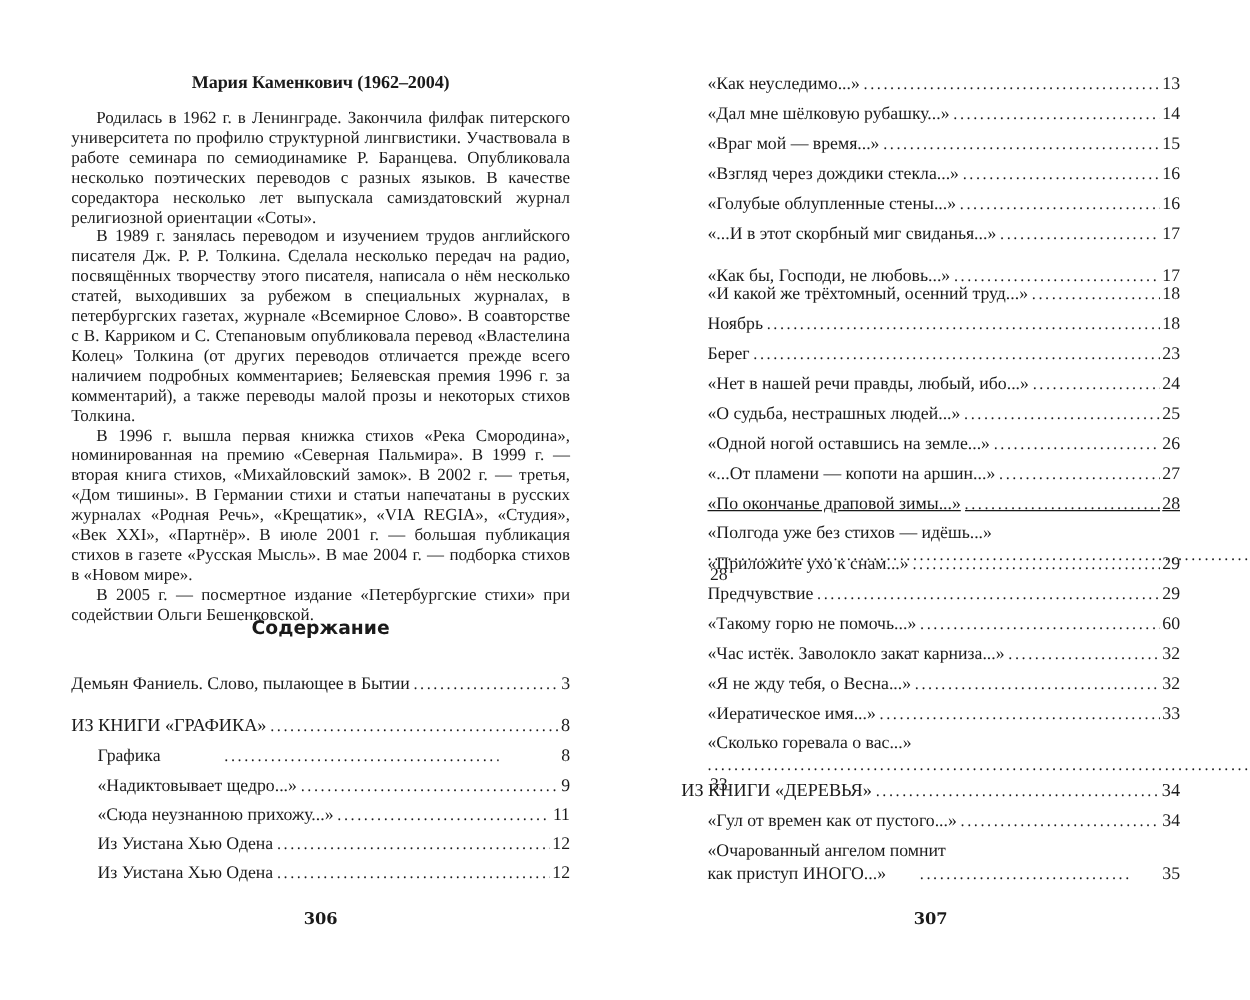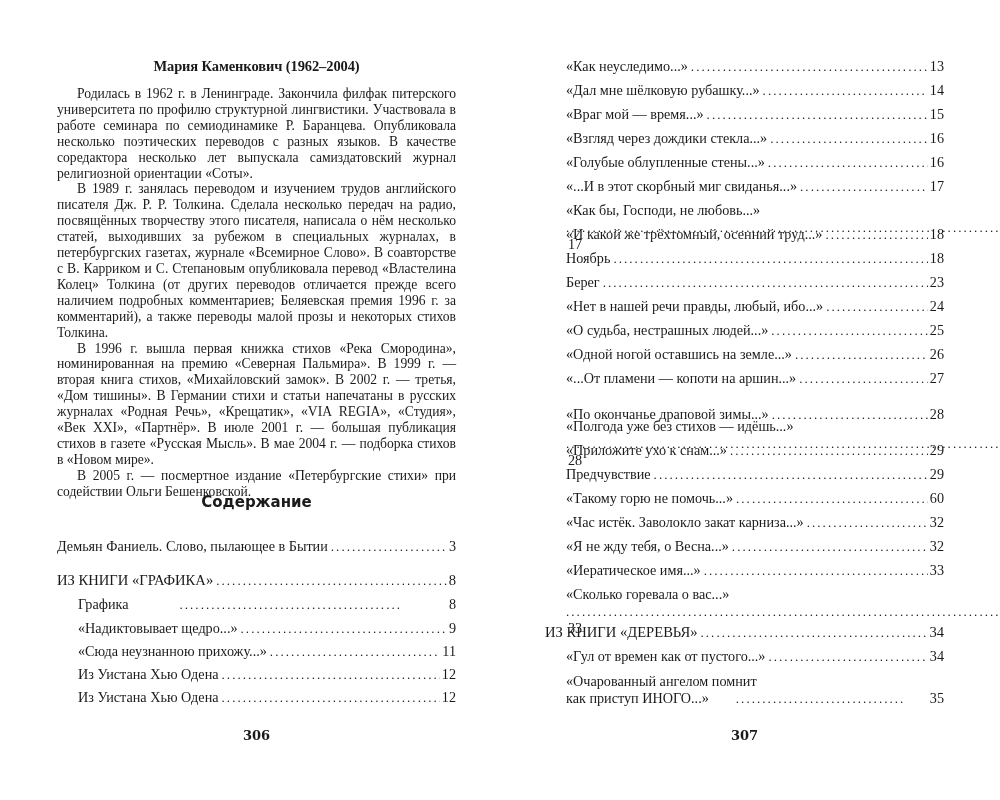--- a/index.html
+++ b/index.html
@@ -202,21 +202,21 @@
     <div class="toc-entry indent" style="top:154px;">
       <span class="label">«Голубые облупленные стены...»</span>
       <span class="leader"></span>
       <span class="page-num">16</span>
     </div>
     <div class="toc-entry indent" style="top:178px;">
       <span class="label">«...И в этот скорбный миг свиданья...»</span>
       <span class="leader"></span>
       <span class="page-num">17</span>
     </div>
-    <div class="toc-entry indent" style="top:202px;flex-direction:column;">
+    <div class="toc-entry indent" style="top:212px;">
       <span class="label">«Как бы, Господи, не любовь...»</span>
       <span class="leader"></span>
       <span class="page-num">17</span>
     </div>
     <div class="toc-entry indent" style="top:226px;">
       <span class="label">«И какой же трёхтомный, осенний труд...»</span>
       <span class="leader"></span>
       <span class="page-num">18</span>
     </div>
     <div class="toc-entry indent" style="top:250px;">
@@ -242,21 +242,21 @@
     <div class="toc-entry indent" style="top:346px;">
       <span class="label">«Одной ногой оставшись на земле...»</span>
       <span class="leader"></span>
       <span class="page-num">26</span>
     </div>
     <div class="toc-entry indent" style="top:370px;">
       <span class="label">«...От пламени — копоти на аршин...»</span>
       <span class="leader"></span>
       <span class="page-num">27</span>
     </div>
-    <div class="toc-entry indent" style="top:406px;">
+    <div class="toc-entry indent" style="top:394px;text-decoration:underline;">
       <span class="label">«По окончанье драповой зимы...»</span>
       <span class="leader"></span>
       <span class="page-num">28</span>
     </div>
     <div class="toc-entry indent" style="top:418px;flex-direction:column;">
       <span class="label">«Полгода уже без стихов — идёшь...»</span>
       <span class="leader"></span>
       <span class="page-num">28</span>
     </div>
     <div class="toc-entry indent" style="top:442px;">

